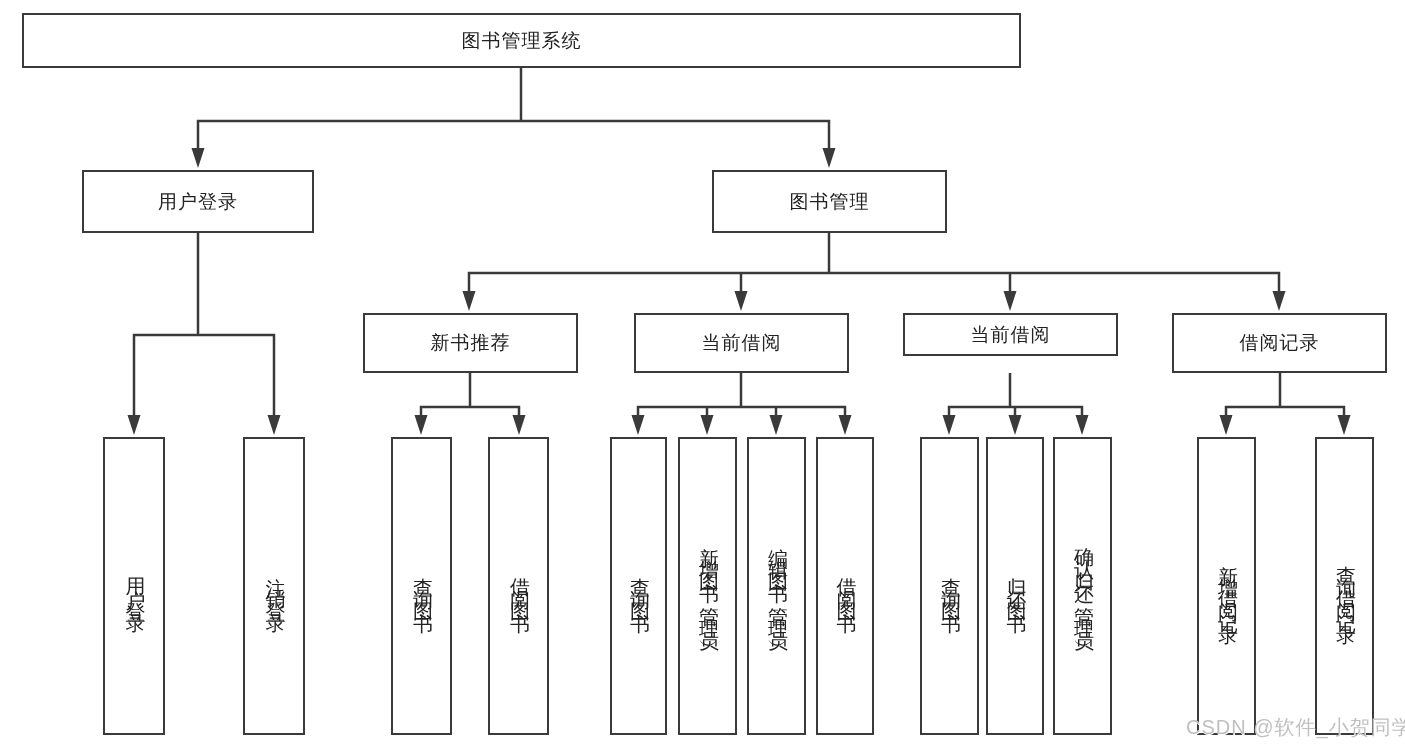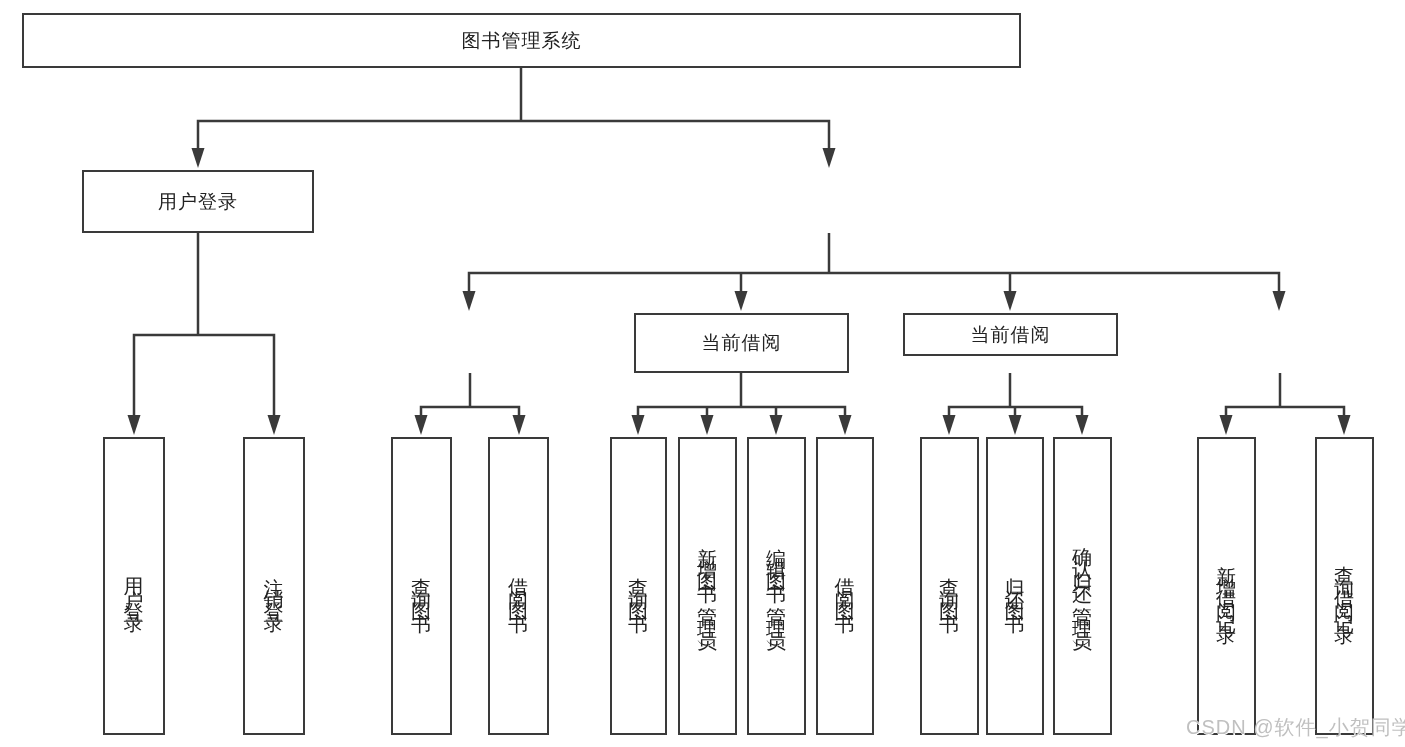--- a/index.html
+++ b/index.html
@@ -2,21 +2,21 @@
 <html><head>
 <meta charset="utf-8">
 <style>
   html,body{margin:0;padding:0;background:#ffffff;}
   body{font-family:"Liberation Sans","DejaVu Sans",sans-serif;}
   .canvas{position:relative;width:1405px;height:747px;background:#ffffff;overflow:hidden;}
   .connectors{position:absolute;left:0;top:0;width:1405px;height:747px;}
   .node{
     position:absolute;box-sizing:border-box;background:#ffffff;
     border:2.5px solid #3a3a3a;color:#222222;
-    display:flex;align-items:center;justify-content:center;
+    display:flex;align-items:center;justify-content:center;font-family:Liberation Mono, monospace;
   }
   .node-h{font-size:19px;letter-spacing:1px;white-space:nowrap;}
   .vtext{
     writing-mode:vertical-rl;text-orientation:mixed;
     font-size:20px;letter-spacing:12px;line-height:1;
   }
   .watermark{
     position:absolute;left:1186px;top:714px;z-index:5;
     font-size:20px;color:#c0c0c0;letter-spacing:1px;white-space:nowrap;
     text-shadow:0.5px 0.5px 0 #ffffff;
@@ -82,26 +82,35 @@
     </g>
   </svg>
 
   <div class="node node-h" style="left:22px;top:13px;width:999px;height:55px">
     <span>图书管理系统</span>
   </div>
 
   <div class="node node-h" style="left:82px;top:170px;width:232px;height:63px">
     <span>用户登录</span>
   </div>
+  <div class="node node-h" style="left:712px;top:170px;width:235px;height:63px">
+    <span>图书管理</span>
+  </div>
 
+  <div class="node node-h" style="left:363px;top:313px;width:215px;height:60px">
+    <span>新书推荐</span>
+  </div>
   <div class="node node-h" style="left:634px;top:313px;width:215px;height:60px">
     <span>当前借阅</span>
   </div>
   <div class="node node-h" style="left:903px;top:313px;width:215px;height:43px">
     <span>当前借阅</span>
+  </div>
+  <div class="node node-h" style="left:1172px;top:313px;width:215px;height:60px">
+    <span>借阅记录</span>
   </div>
 
   <div class="node node-v" style="left:103px;top:437px;width:62px;height:298px">
     <span class="vtext">用户登录</span>
   </div>
   <div class="node node-v" style="left:243px;top:437px;width:62px;height:298px">
     <span class="vtext">注销登录</span>
   </div>
 
   <div class="node node-v" style="left:391px;top:437px;width:61px;height:298px">

